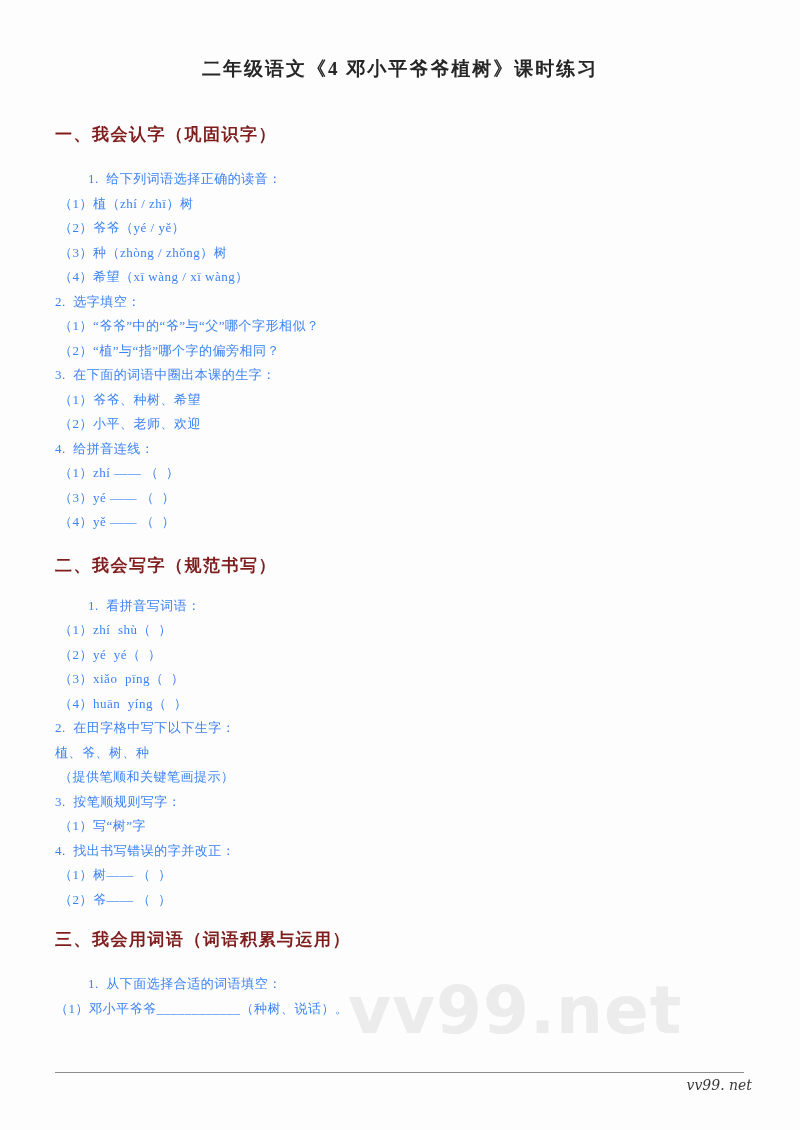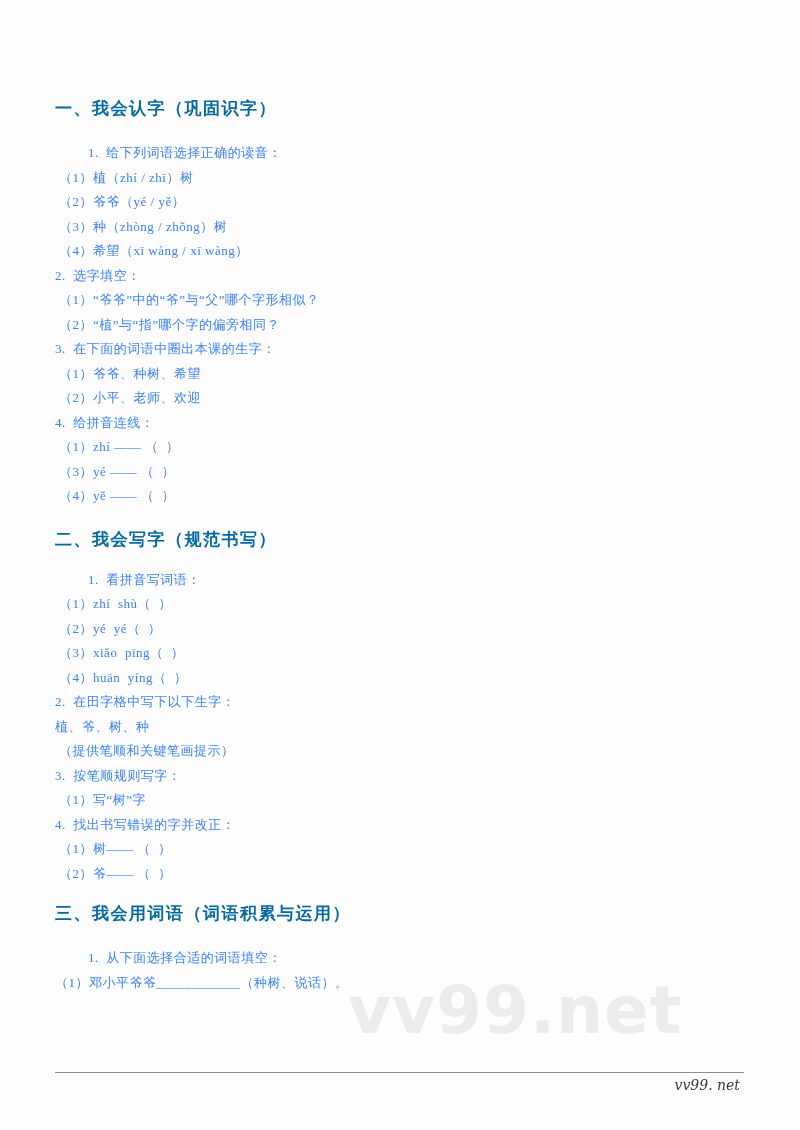--- a/index.html
+++ b/index.html
@@ -48,21 +48,21 @@
   .section { margin: 0; }
   .section:nth-of-type(1) { margin-top: 41px; }
   .section:nth-of-type(2) { margin-top: 19px; }
   .section:nth-of-type(3) { margin-top: 16px; }
   .section-heading {
     margin: 0;
     font-size: 17px;
     line-height: 24px;
     font-weight: 700;
     letter-spacing: 1.5px;
-    color: #0369a1;
+    color: #7f1d1d;
   }
   .lines { margin-top: 20px; }
   .section:nth-of-type(2) .lines { margin-top: 16px; }
   .section:nth-of-type(3) .lines { margin-top: 20px; }
   .line {
     font-size: 13px;
     line-height: 24.5px;
     letter-spacing: 0.5px;
     white-space: pre;
     color: #3b82f6;
@@ -74,35 +74,36 @@
     position: absolute;
     left: 55px;
     top: 1072px;
     width: 689px;
     border-top: 1px solid #8d8d8d;
     z-index: 1;
   }
   .footer-text {
     position: absolute;
     top: 1077px;
-    right: 60px;
+    right: 48px;
     z-index: 1;
     font-family: "DejaVu Serif", serif;
     font-style: italic;
     font-size: 14px;
     color: #3a3a3a;
   }
 </style>
 </head>
 <body>
 
 <div class="page">
   <div class="watermark">vv99.net</div>
 
   <div class="content">
+    <h1 class="doc-title">二年级语文《4 邓小平爷爷植树》课时练习</h1>
     <div id="sections">
         <section class="section">
           <h2 class="section-heading">一、我会认字（巩固识字）</h2>
           <div class="lines">
             <div class="line indent-lead">1.  给下列词语选择正确的读音：</div>
             <div class="line indent-item">（1）植（zhí / zhī）树</div>
             <div class="line indent-item">（2）爷爷（yé / yě）</div>
             <div class="line indent-item">（3）种（zhòng / zhǒng）树</div>
             <div class="line indent-item">（4）希望（xī wàng / xī wàng）</div>
             <div class="line indent-base">2.  选字填空：</div>

